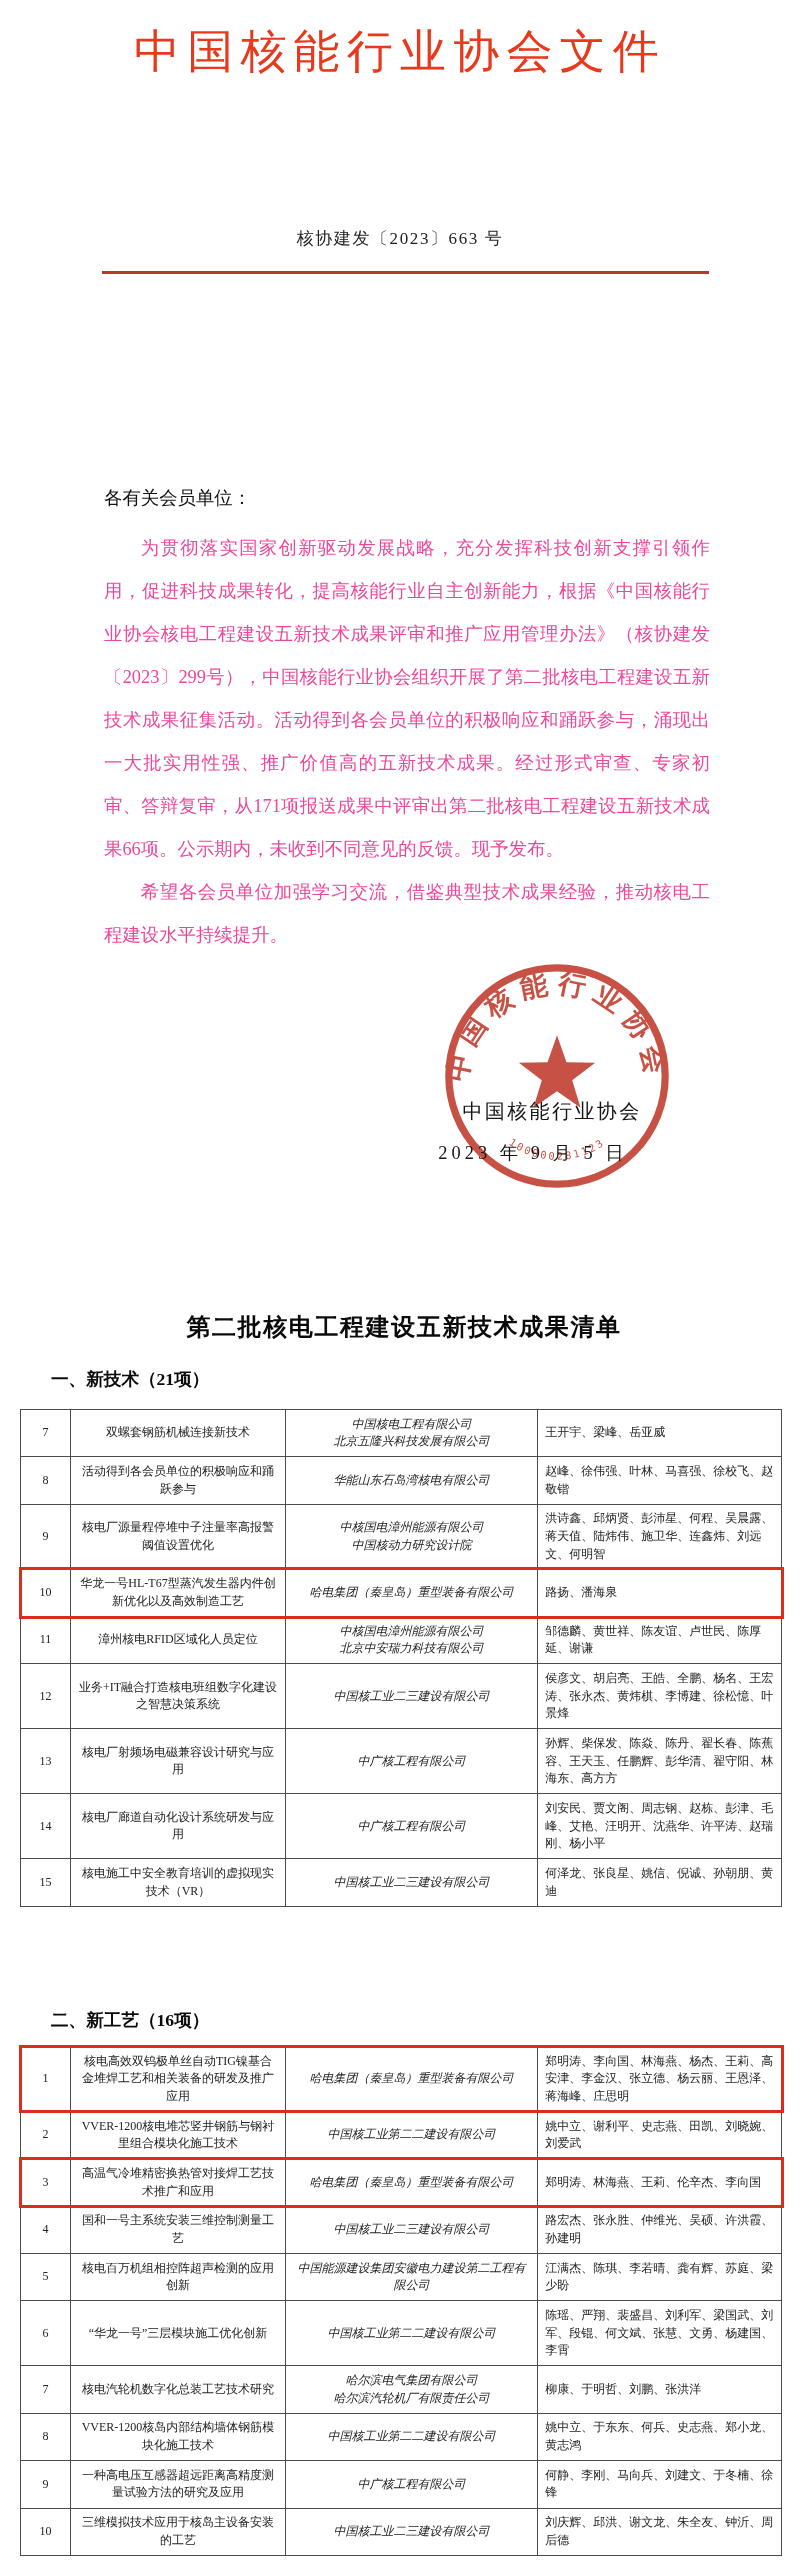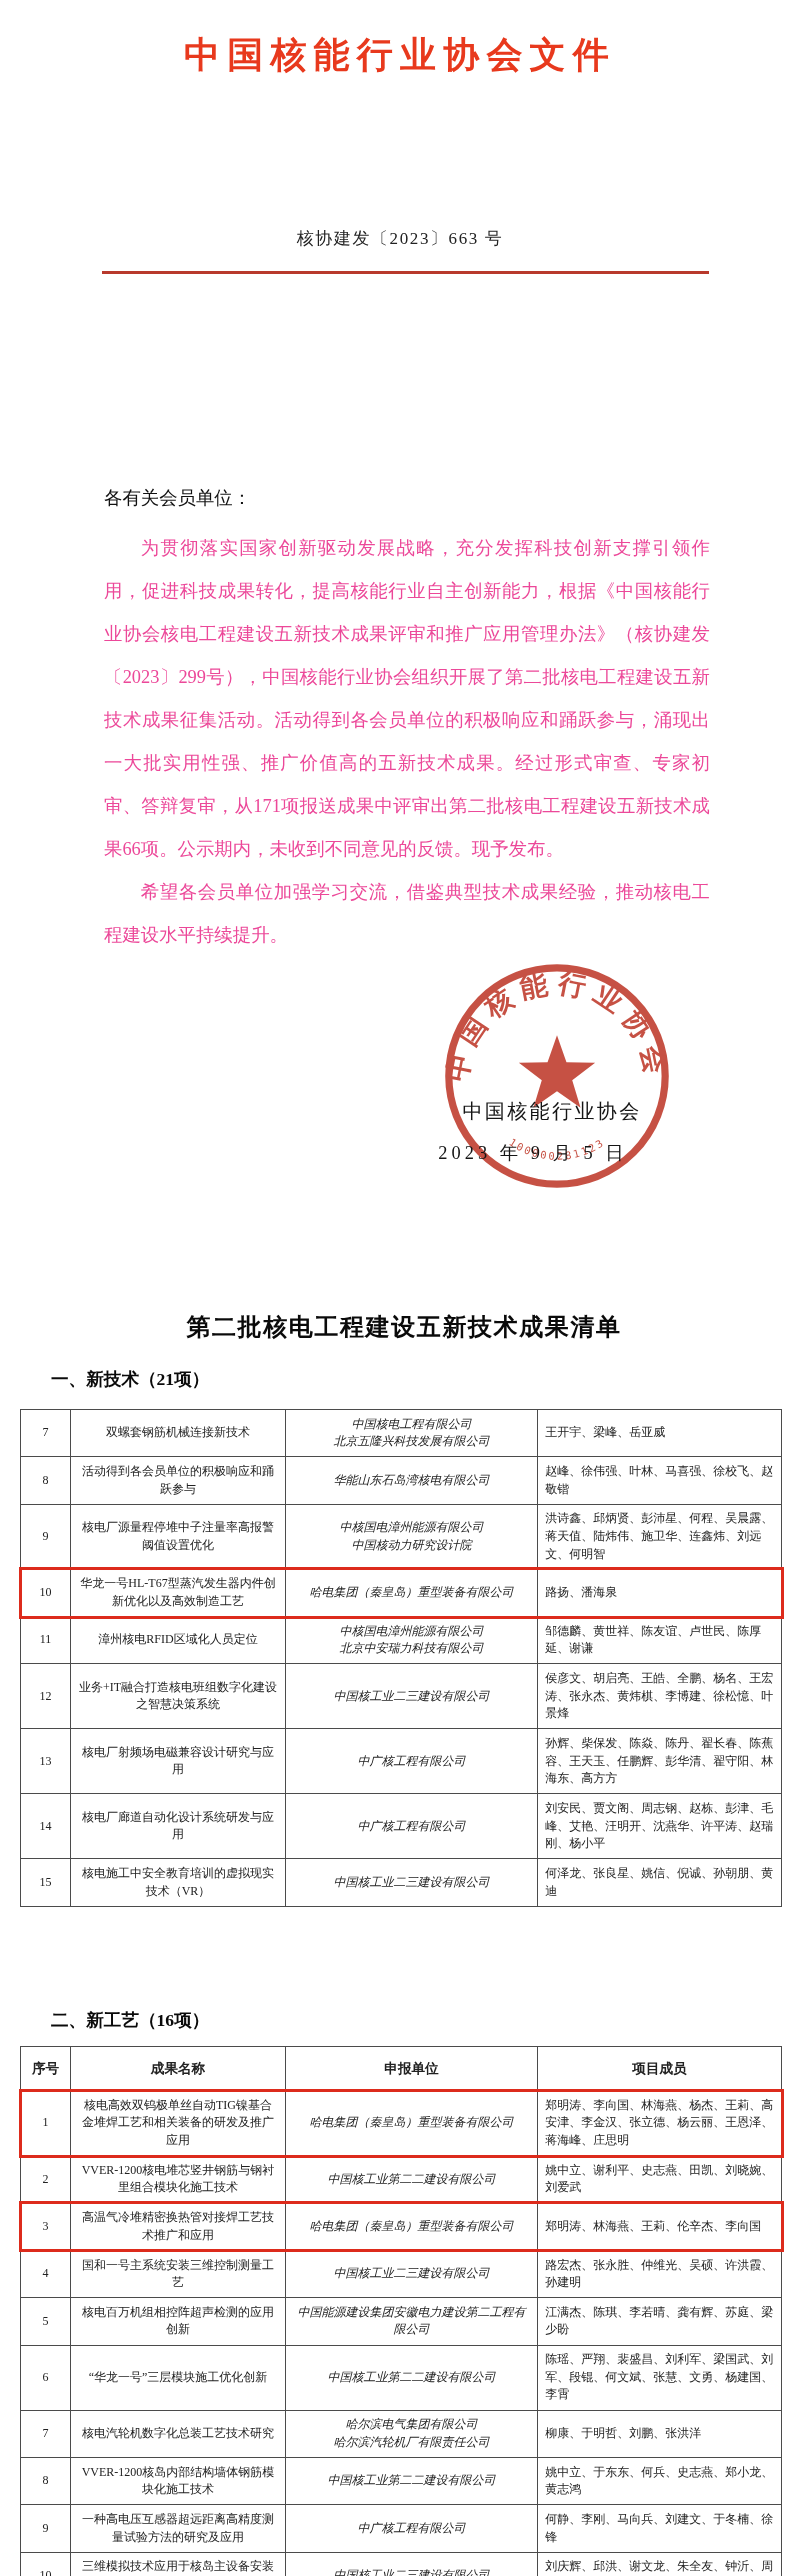--- a/index.html
+++ b/index.html
@@ -1,22 +1,22 @@
 <!DOCTYPE html>
 <html style="font-size:13px"><head>
 <meta charset="utf-8">
 <style>
   html,body{margin:0;padding:0;background:#ffffff;}
   .page{
     position:relative;width:800px;height:2576px;margin:0 auto;background:#ffffff;
     font-family:"Liberation Serif","DejaVu Serif",serif;color:#1c1c1c;overflow:hidden;
   }
   .org-title{
-    position:absolute;top:31px;left:0;width:800px;text-align:center;
-    font-size:36px;font-weight:bold;color:#e8391d;letter-spacing:7.2px;white-space:nowrap;
+    position:absolute;top:21px;left:0;width:800px;text-align:center;
+    font-size:46px;font-weight:normal;color:#e8391d;letter-spacing:7.2px;white-space:nowrap;
   }
   .doc-number{
     position:absolute;top:227px;left:0;width:800px;text-align:center;
     font-size:17px;color:#222;letter-spacing:1.6px;
   }
   .red-line{
     position:absolute;top:271px;left:102px;width:607px;height:3.2px;background:#b8392c;
   }
   .notice-title{
     position:absolute;top:354px;left:0;width:800px;text-align:center;
@@ -200,26 +200,20 @@
   <div class="section-label s2">二、新工艺（16项）</div>
 
   <table class="results t2">
     <colgroup>
         <col class="c-no">
         <col class="c-name">
         <col class="c-org">
         <col class="c-mem">
       </colgroup>
     <tbody>
-      <tr>
-        <th>序号</th>
-        <th>成果名称</th>
-        <th>申报单位</th>
-        <th>项目成员</th>
-      </tr>
       <tr class="highlight">
         <td class="no">1</td>
         <td class="name">核电高效双钨极单丝自动TIG镍基合金堆焊工艺和相关装备的研发及推广应用</td>
         <td class="org">
             <div class="org-line">哈电集团（秦皇岛）重型装备有限公司</div>
           </td>
         <td class="mem">郑明涛、李向国、林海燕、杨杰、王莉、高安津、李金汉、张立德、杨云丽、王恩泽、蒋海峰、庄思明</td>
       </tr>
       <tr>
         <td class="no">2</td>

